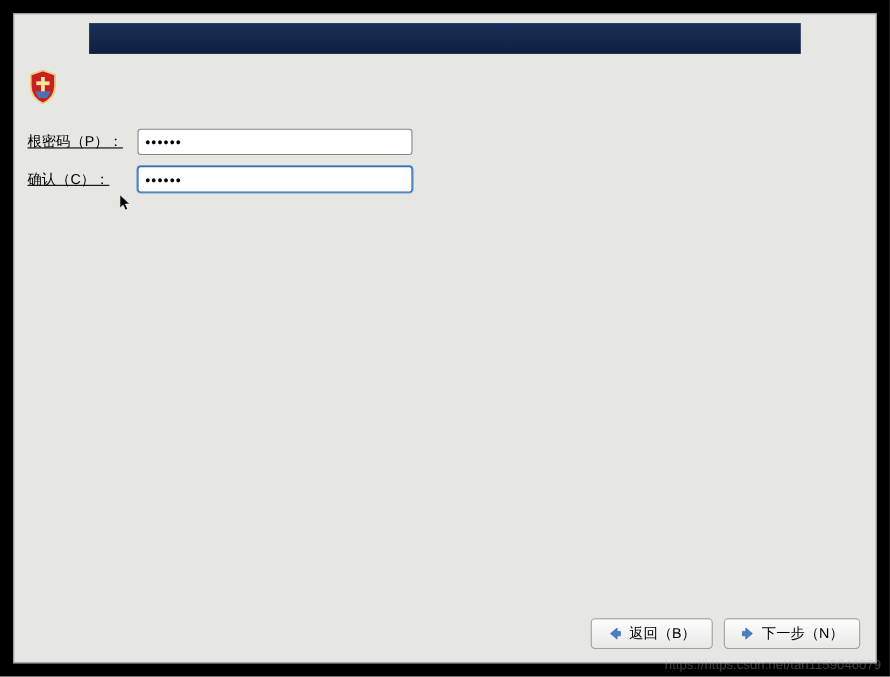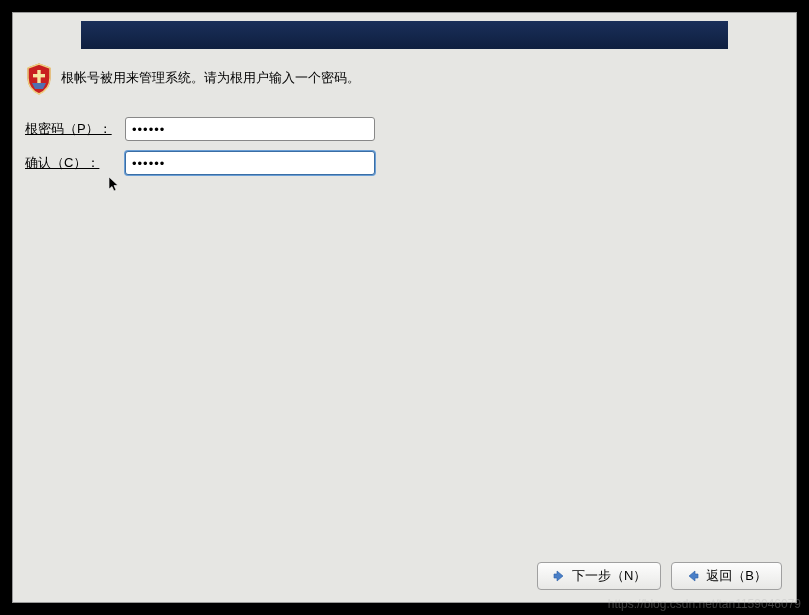--- a/index.html
+++ b/index.html
@@ -137,21 +137,20 @@
     <div class="instruction-row">
       <span class="shield-icon">
         <svg viewBox="0 0 28 32" width="28" height="32">
           <path d="M14 1 L25 5 L25 15 Q25 26 14 31 Q3 26 3 15 L3 5 Z" fill="#c82020" stroke="#8a1010" stroke-width="0.8"></path>
           <path d="M14 1 L25 5 L25 15 Q25 26 14 31 Q3 26 3 15 L3 5 Z" fill="none" stroke="#f0d080" stroke-width="1.5"></path>
           <rect x="12.3" y="7" width="3.4" height="14" fill="#f5e6a0"></rect>
           <rect x="8" y="11" width="12" height="3.4" fill="#f5e6a0"></rect>
           <path d="M7 20 L21 20 L18 26 L10 26 Z" fill="#5070b0"></path>
         </svg>
       </span>
-      <span class="instruction-text">根帐号被用来管理系统。请为根用户输入一个密码。</span>
     </div>
 
     <div class="form-row">
       <span class="form-label">根密码（P）：</span>
       <input type="text" class="form-input" readonly="" value="••••••" style="">
     </div>
 
     <div class="form-row">
       <span class="form-label">确认（C）：</span>
       <input type="text" class="form-input focused" readonly="" value="••••••" style="">
@@ -161,29 +160,29 @@
   <span class="cursor-pointer">
     <svg viewBox="0 0 12 16" width="12" height="16">
       <path d="M0 0 L0 12 L3 9.5 L5 14 L7 13 L5 8.5 L9 8.5 Z" fill="#000" stroke="#fff" stroke-width="0.6"></path>
     </svg>
   </span>
 
   <div class="footer">
     <button class="nav-button">
       <span class="arrow-icon">
         <svg viewBox="0 0 14 14" width="14" height="14">
+          <path d="M9 2 L3 7 L9 12 L9 9 L12 9 L12 5 L9 5 Z" fill="#4a7fc7" stroke="#2a5fa7" stroke-width="0.6"></path>
+        </svg>
+      </span>
+      <span>返回（B）</span>
+    </button>
+    <button class="nav-button">
+      <span class="arrow-icon">
+        <svg viewBox="0 0 14 14" width="14" height="14">
           <path d="M5 2 L11 7 L5 12 L5 9 L2 9 L2 5 L5 5 Z" fill="#4a7fc7" stroke="#2a5fa7" stroke-width="0.6"></path>
         </svg>
       </span>
       <span>下一步（N）</span>
     </button>
-    <button class="nav-button">
-      <span class="arrow-icon">
-        <svg viewBox="0 0 14 14" width="14" height="14">
-          <path d="M9 2 L3 7 L9 12 L9 9 L12 9 L12 5 L9 5 Z" fill="#4a7fc7" stroke="#2a5fa7" stroke-width="0.6"></path>
-        </svg>
-      </span>
-      <span>返回（B）</span>
-    </button>
   </div>
 </div>
 
-<div class="watermark">https://blog.csdn.net/tan1159046079</div>
+<div class="watermark">https://https.csdn.net/tan1159046079</div>
 
 </body></html>

